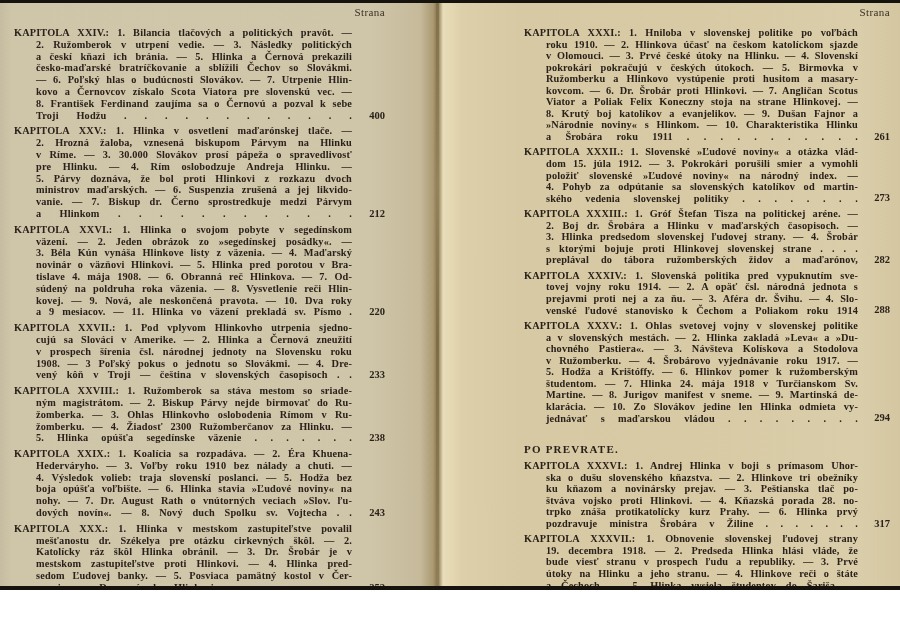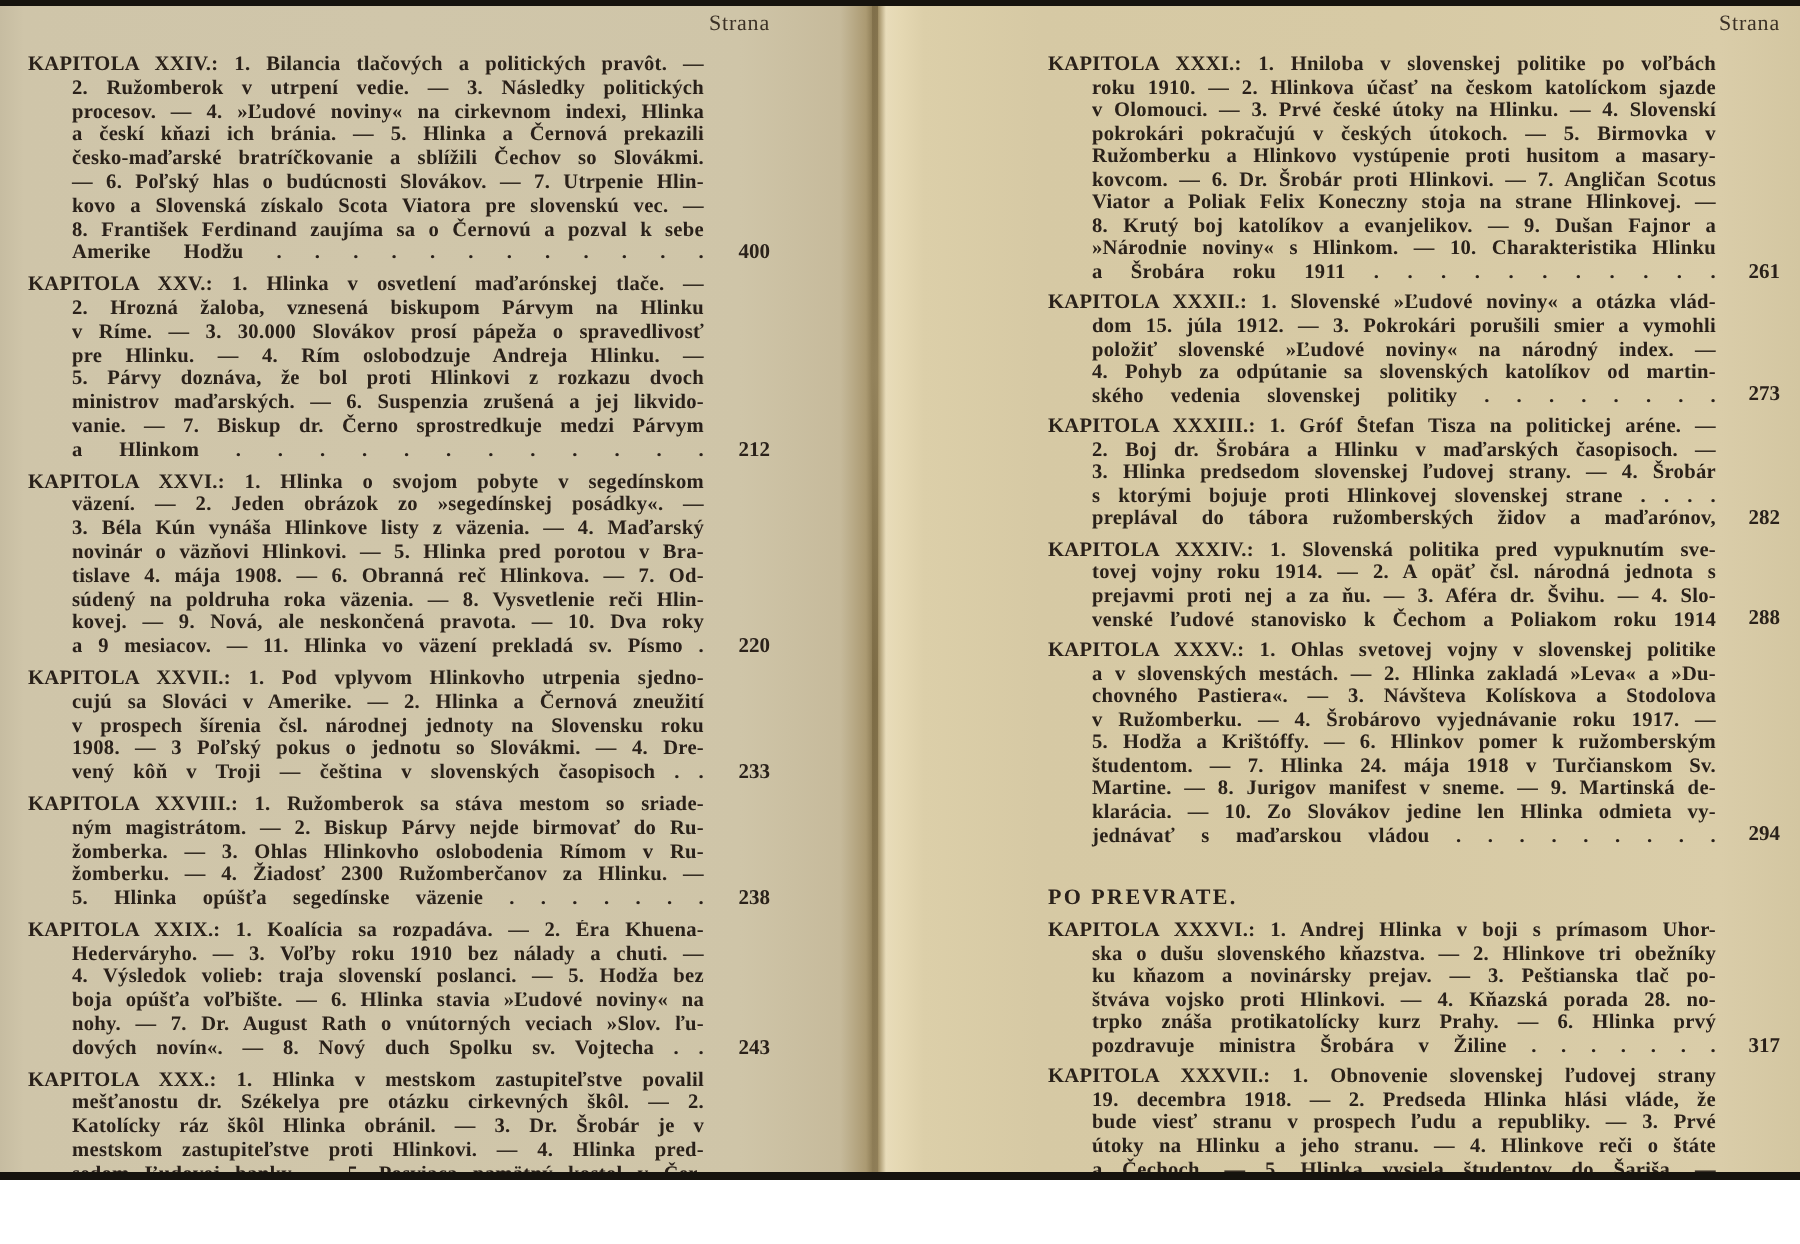--- a/index.html
+++ b/index.html
@@ -76,27 +76,26 @@
 
   <div class="page page-left">
     <div class="page-header">
       <span>Strana</span>
     </div>
     <div class="toc" id="left-toc">
         <div class="chapter">
           <div class="lines">
             <div class="line first">KAPITOLA XXIV.: 1. Bilancia tlačových a politických pravôt. —</div>
             <div class="line">2. Ružomberok v utrpení vedie. — 3. Následky politických</div>
-            <div class="line">procesov. — 4. »Ľudové noviny« na cirkevnom indexi, Hlinka</div>
             <div class="line">a českí kňazi ich bránia. — 5. Hlinka a Černová prekazili</div>
             <div class="line">česko-maďarské bratríčkovanie a sblížili Čechov so Slovákmi.</div>
             <div class="line">— 6. Poľský hlas o budúcnosti Slovákov. — 7. Utrpenie Hlin-</div>
-            <div class="line">kovo a Slovenská získalo Scota Viatora pre slovenskú vec. —</div>
+            <div class="line">kovo a Černovcov získalo Scota Viatora pre slovenskú vec. —</div>
             <div class="line">8. František Ferdinand zaujíma sa o Černovú a pozval k sebe</div>
-            <div class="line">Amerike Hodžu . . . . . . . . . . . .</div>
+            <div class="line">Troji Hodžu . . . . . . . . . . . .</div>
           </div>
           <div class="pagenum">400</div>
         </div>
         <div class="chapter">
           <div class="lines">
             <div class="line first">KAPITOLA XXV.: 1. Hlinka v osvetlení maďarónskej tlače. —</div>
             <div class="line">2. Hrozná žaloba, vznesená biskupom Párvym na Hlinku</div>
             <div class="line">v Ríme. — 3. 30.000 Slovákov prosí pápeža o spravedlivosť</div>
             <div class="line">pre Hlinku. — 4. Rím oslobodzuje Andreja Hlinku. —</div>
             <div class="line">5. Párvy doznáva, že bol proti Hlinkovi z rozkazu dvoch</div>

